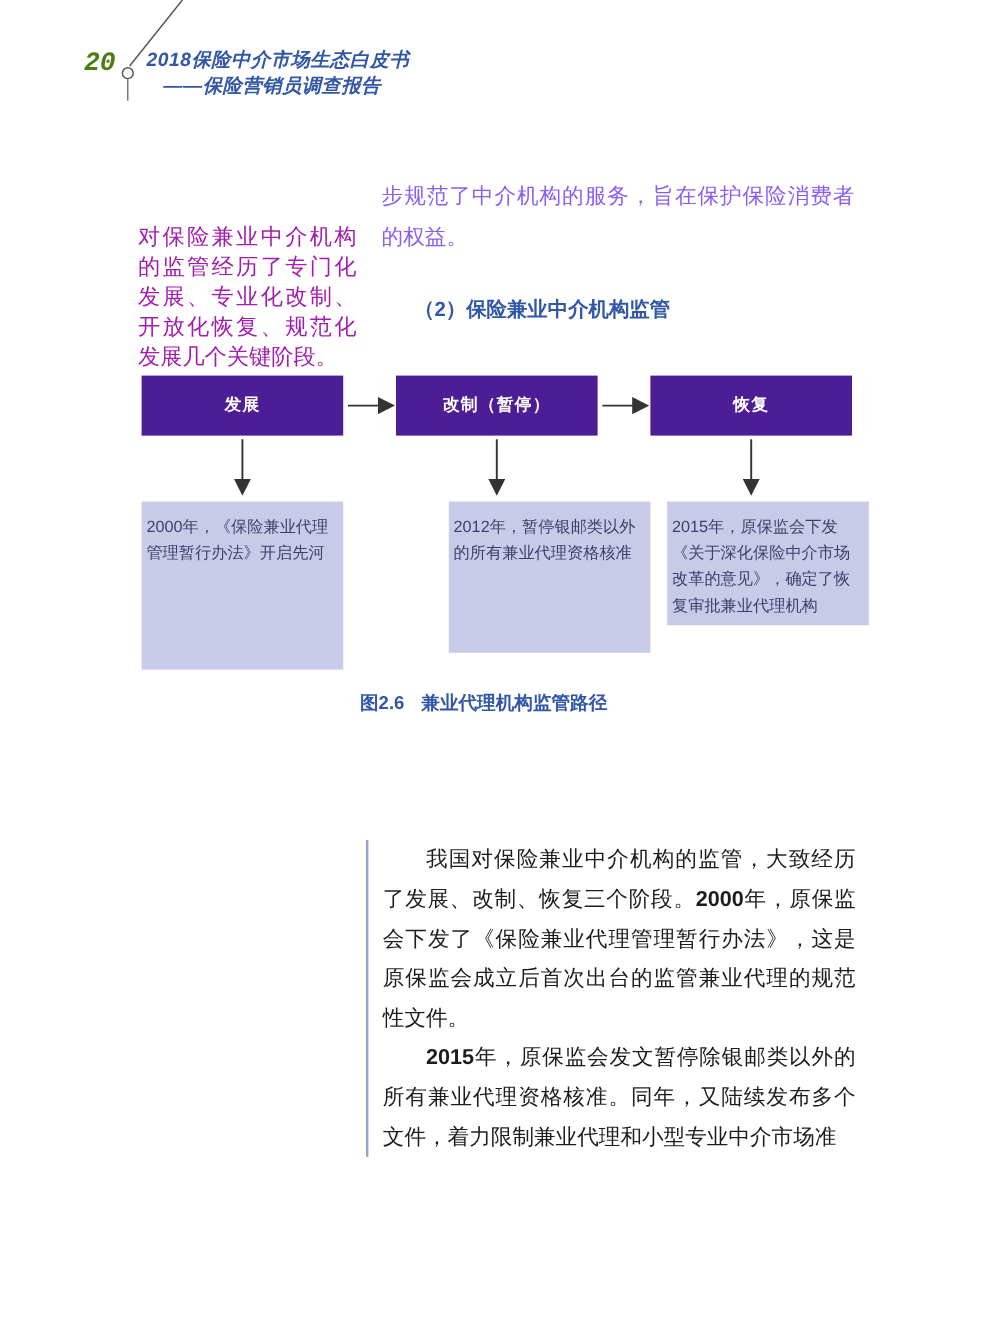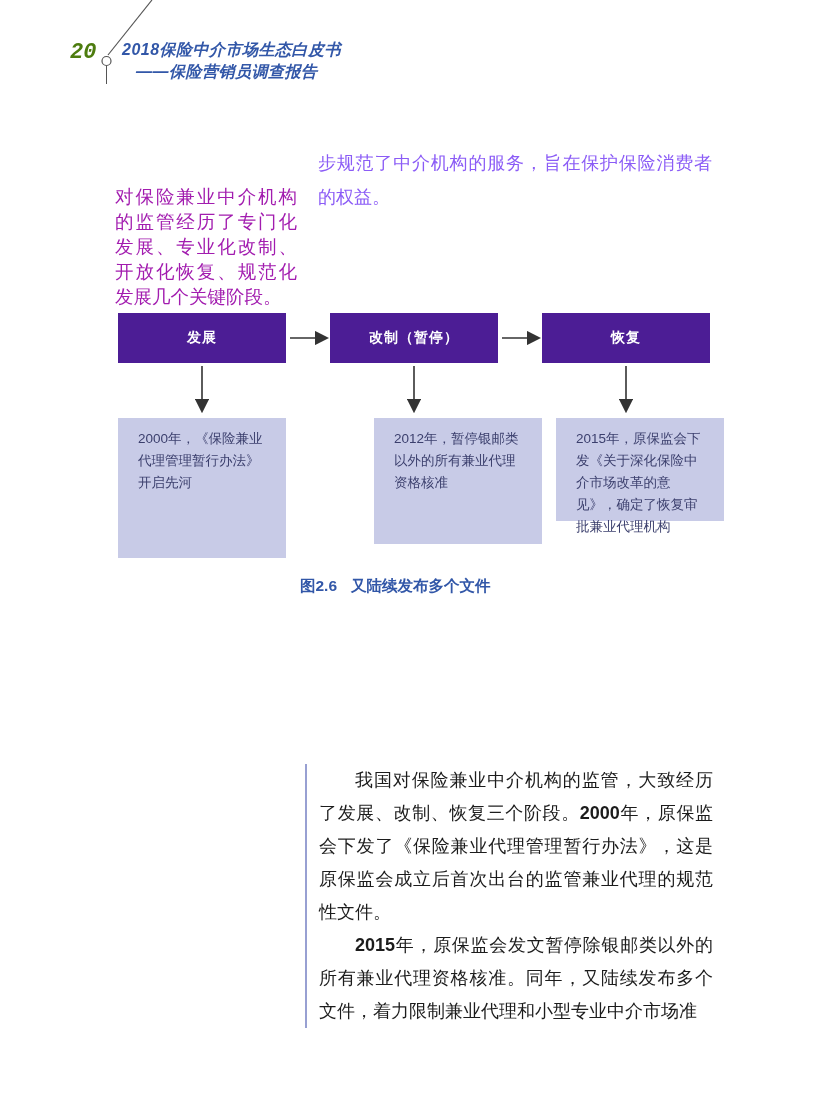--- a/index.html
+++ b/index.html
@@ -50,35 +50,35 @@
     position: absolute; top: 313px; width: 168px; height: 50px;
     background: #4c1d95; color: #ffffff;
     font-size: 14px; font-weight: bold; letter-spacing: 1px;
     display: flex; align-items: center; justify-content: center;
   }
   .stage-0 { left: 118px; } .stage-1 { left: 330px; } .stage-2 { left: 542px; }
   .detail-box {
     position: absolute; top: 418px; width: 168px;
     background: #c8cbe7; color: #3b3f6d;
     font-size: 13.5px; line-height: 22px;
-    padding: 10px 20px; box-sizing: border-box;
+    padding: 10px 4px; box-sizing: border-box;
     text-align: left;
   }
   .detail-0 { left: 118px; height: 140px; }
   .detail-1 { left: 330px; height: 126px; margin-left: 44px; }
   .detail-2 { left: 556px; height: 103px; }
   .flow-arrows { position: absolute; left: 0; top: 300px; pointer-events: none; }
   .caption {
     position: absolute; left: 300px; top: 576px;
     color: #3257a8; font-weight: bold; font-size: 15.5px;
   }
   .caption .cap-label { margin-right: 14px; }
   
   .body-block {
-    position: absolute; left: 305px; top: 764px; width: 394px;
+    position: absolute; left: 305px; top: 700px; width: 394px;
     border-left: 2px solid #98a0d2;
     padding-left: 12px;
   }
   .body-block p {
     margin: 0; text-indent: 2em;
     color: #1c1c1c; font-size: 18px; line-height: 33px;
     text-align: justify;
   }
   .body-block b { font-weight: bold; }
 </style>
@@ -93,20 +93,21 @@
     <line x1="62" y1="0" x2="18" y2="55" stroke="#555" stroke-width="1.2"></line>
     <circle cx="16.5" cy="61" r="4.5" fill="none" stroke="#555" stroke-width="1.2"></circle>
     <line x1="16.5" y1="66" x2="16.5" y2="84" stroke="#555" stroke-width="1"></line>
   </svg>
 
   <div class="header-title">2018保险中介市场生态白皮书</div>
   <div class="header-sub">——保险营销员调查报告</div>
 
   <div class="margin-note">对保险兼业中介机构的监管经历了专门化发展、专业化改制、开放化恢复、规范化发展几个关键阶段。</div>
   <div class="intro">步规范了中介机构的服务，旨在保护保险消费者的权益。</div>
+  <div class="section-heading">（2）保险兼业中介机构监管</div>
 
   <div class="stage-box stage-0">
     <span>发展</span>
   </div>
   <div class="stage-box stage-2">
     <span>恢复</span>
   </div>
   <div class="stage-box stage-1">
     <span>改制（暂停）</span>
   </div>
@@ -122,21 +123,21 @@
     <line x1="202" y1="66" x2="202" y2="110" stroke="#333" stroke-width="1.6" marker-end="url(#ah)"></line>
     <line x1="414" y1="66" x2="414" y2="110" stroke="#333" stroke-width="1.6" marker-end="url(#ah)"></line>
     <line x1="626" y1="66" x2="626" y2="110" stroke="#333" stroke-width="1.6" marker-end="url(#ah)"></line>
   </svg>
 
   <div class="detail-box detail-0">2000年，《保险兼业代理管理暂行办法》开启先河</div>
   <div class="detail-box detail-1">2012年，暂停银邮类以外的所有兼业代理资格核准</div>
   <div class="detail-box detail-2">2015年，原保监会下发《关于深化保险中介市场改革的意见》，确定了恢复审批兼业代理机构</div>
 
   <div class="caption">
-    <span class="cap-label">图2.6</span><span>又陆续发布多个文件</span>
+    <span class="cap-label">图2.6</span><span>兼业代理机构监管路径</span>
   </div>
 
   <div class="body-block">
     <p><span>我国对保险兼业中介机构的监管，大致经历了发展、改制、恢复三个阶段。</span><b>2000</b><span>年，原保监会下发了《保险兼业代理管理暂行办法》，这是原保监会成立后首次出台的监管兼业代理的规范性文件。</span></p>
     <p><b>2015</b><span>年，原保监会发文暂停除银邮类以外的所有兼业代理资格核准。同年，又陆续发布多个文件，着力限制兼业代理和小型专业中介市场准</span></p>
   </div>
 
 </div>
 
 </body></html>

